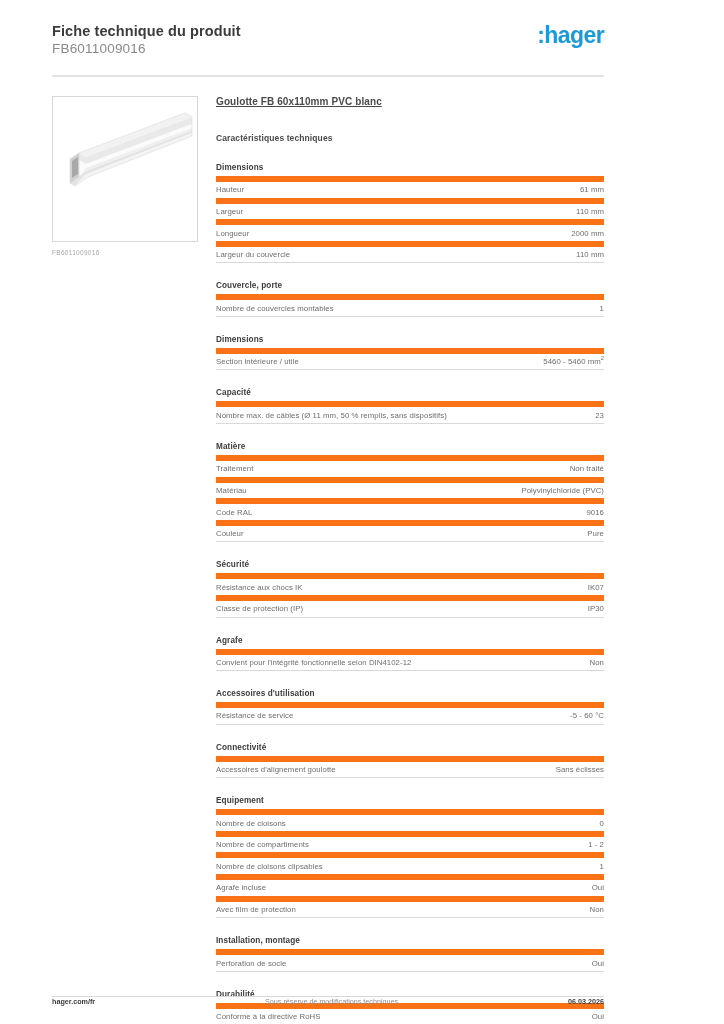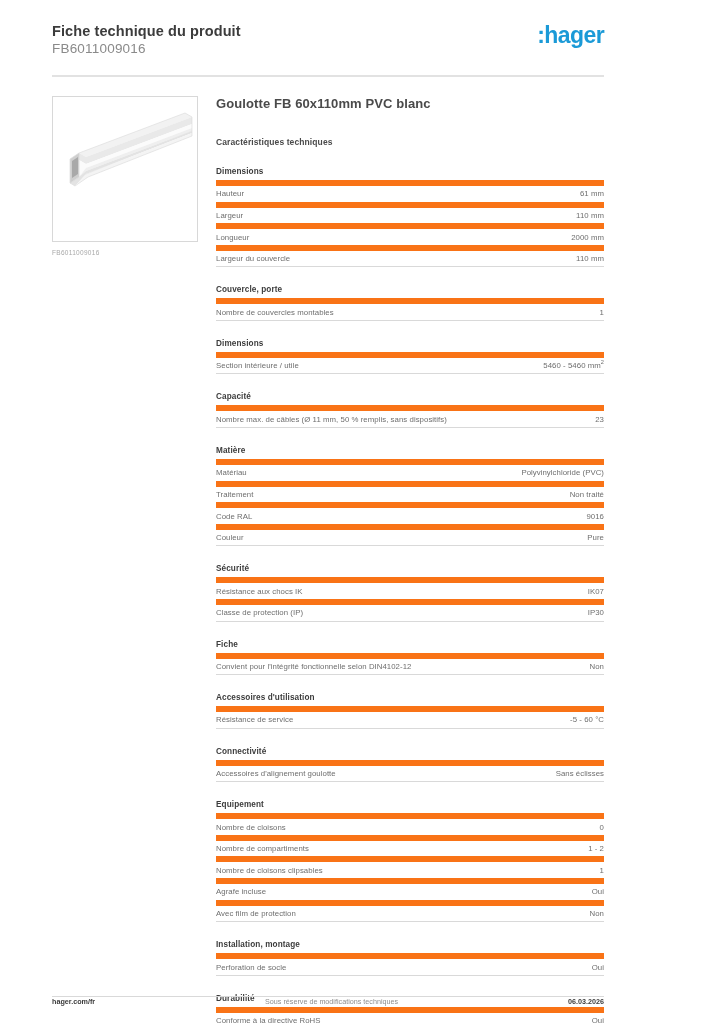--- a/index.html
+++ b/index.html
@@ -90,24 +90,25 @@
     font-size: 6.5px;
     color: #a8a8a8;
     letter-spacing: 0.3px;
   }
   .right-col {
     flex: 1 1 auto;
     margin-left: 16px;
   }
 
   .product-name {
-    font-size: 13px;
+    font-size: 10px;
     font-weight: bold;
     color: #4a4a4a;
     letter-spacing: 0.1px;
+    text-decoration: underline;
   }
   .specs-title {
     font-size: 8.5px;
     font-weight: bold;
     color: #4a4a4a;
     margin-top: 26px;
     letter-spacing: 0.1px;
   }
 
   
@@ -270,49 +271,49 @@
           <div class="spec-section">
             <div class="section-heading">Capacité</div>
             <div class="spec-row">
               <div class="spec-label">Nombre max. de câbles (Ø 11 mm, 50 % remplis, sans dispositifs)</div>
               <div class="spec-value">23</div>
             </div>
           </div>
           <div class="spec-section">
             <div class="section-heading">Matière</div>
             <div class="spec-row">
+              <div class="spec-label">Traitement</div>
+              <div class="spec-value">Non traité</div>
+            </div>
+            <div class="spec-row">
               <div class="spec-label">Matériau</div>
               <div class="spec-value">Polyvinylchloride (PVC)</div>
             </div>
             <div class="spec-row">
-              <div class="spec-label">Traitement</div>
-              <div class="spec-value">Non traité</div>
-            </div>
-            <div class="spec-row">
               <div class="spec-label">Code RAL</div>
               <div class="spec-value">9016</div>
             </div>
             <div class="spec-row">
               <div class="spec-label">Couleur</div>
               <div class="spec-value">Pure</div>
             </div>
           </div>
           <div class="spec-section">
             <div class="section-heading">Sécurité</div>
             <div class="spec-row">
               <div class="spec-label">Résistance aux chocs IK</div>
               <div class="spec-value">IK07</div>
             </div>
             <div class="spec-row">
               <div class="spec-label">Classe de protection (IP)</div>
               <div class="spec-value">IP30</div>
             </div>
           </div>
           <div class="spec-section">
-            <div class="section-heading">Fiche</div>
+            <div class="section-heading">Agrafe</div>
             <div class="spec-row">
               <div class="spec-label">Convient pour l'intégrité fonctionnelle selon DIN4102-12</div>
               <div class="spec-value">Non</div>
             </div>
           </div>
           <div class="spec-section">
             <div class="section-heading">Accessoires d'utilisation</div>
             <div class="spec-row">
               <div class="spec-label">Résistance de service</div>
               <div class="spec-value">-5 - 60 °C</div>

